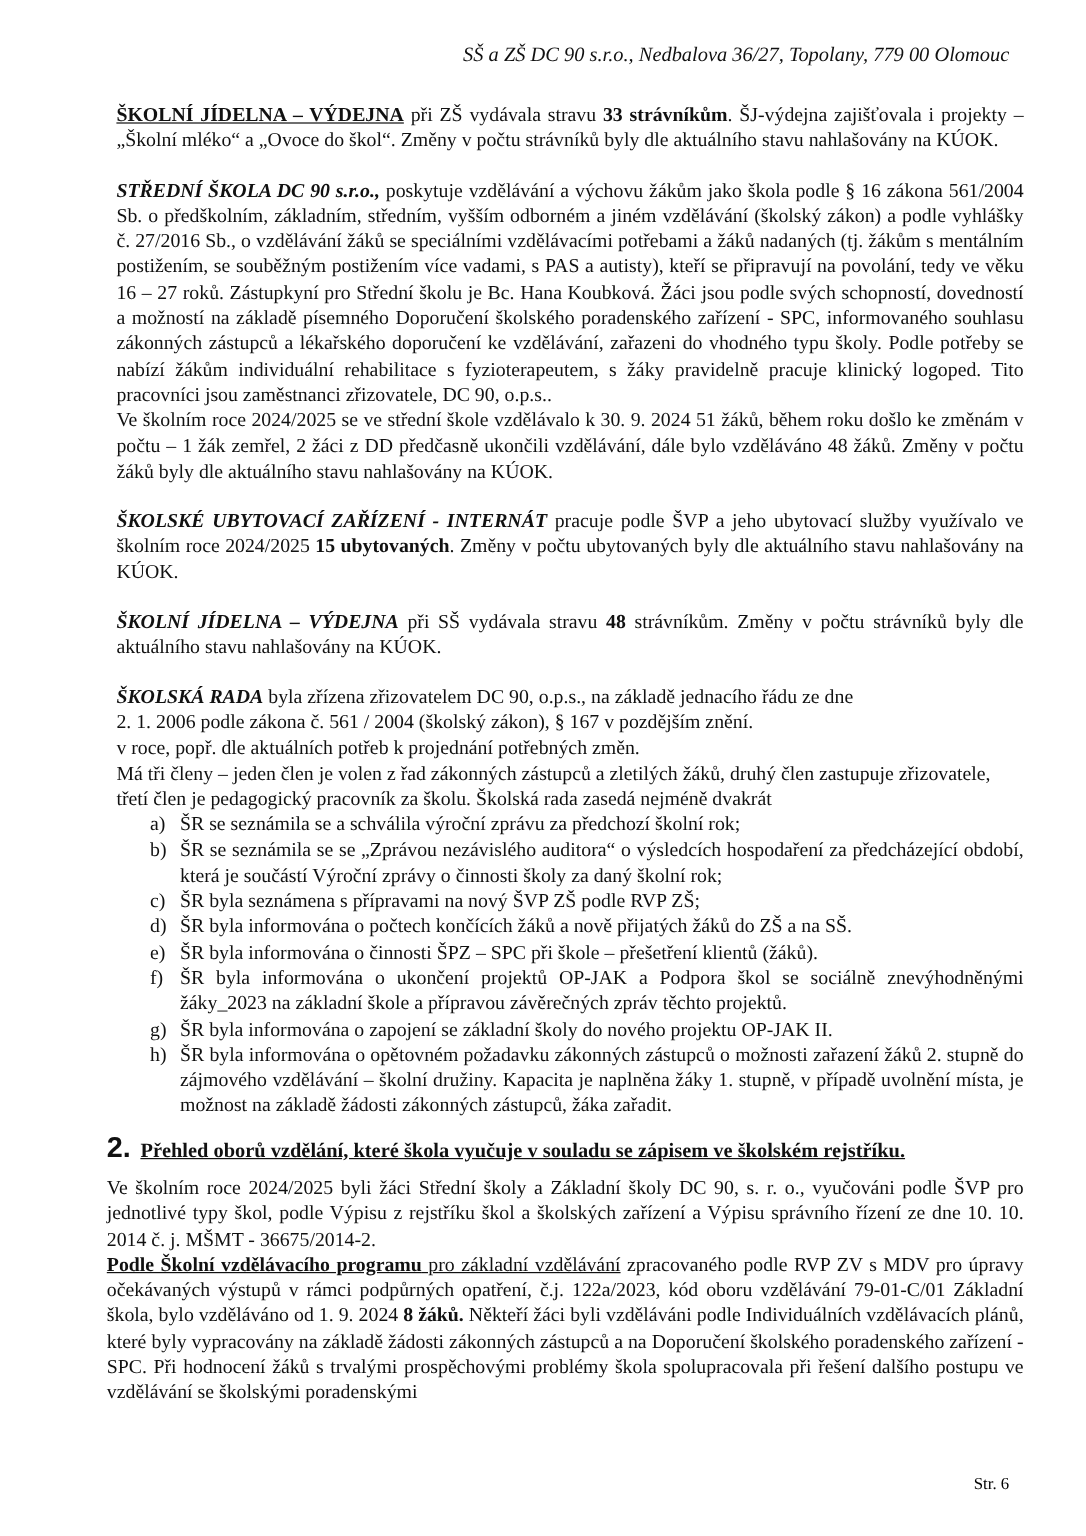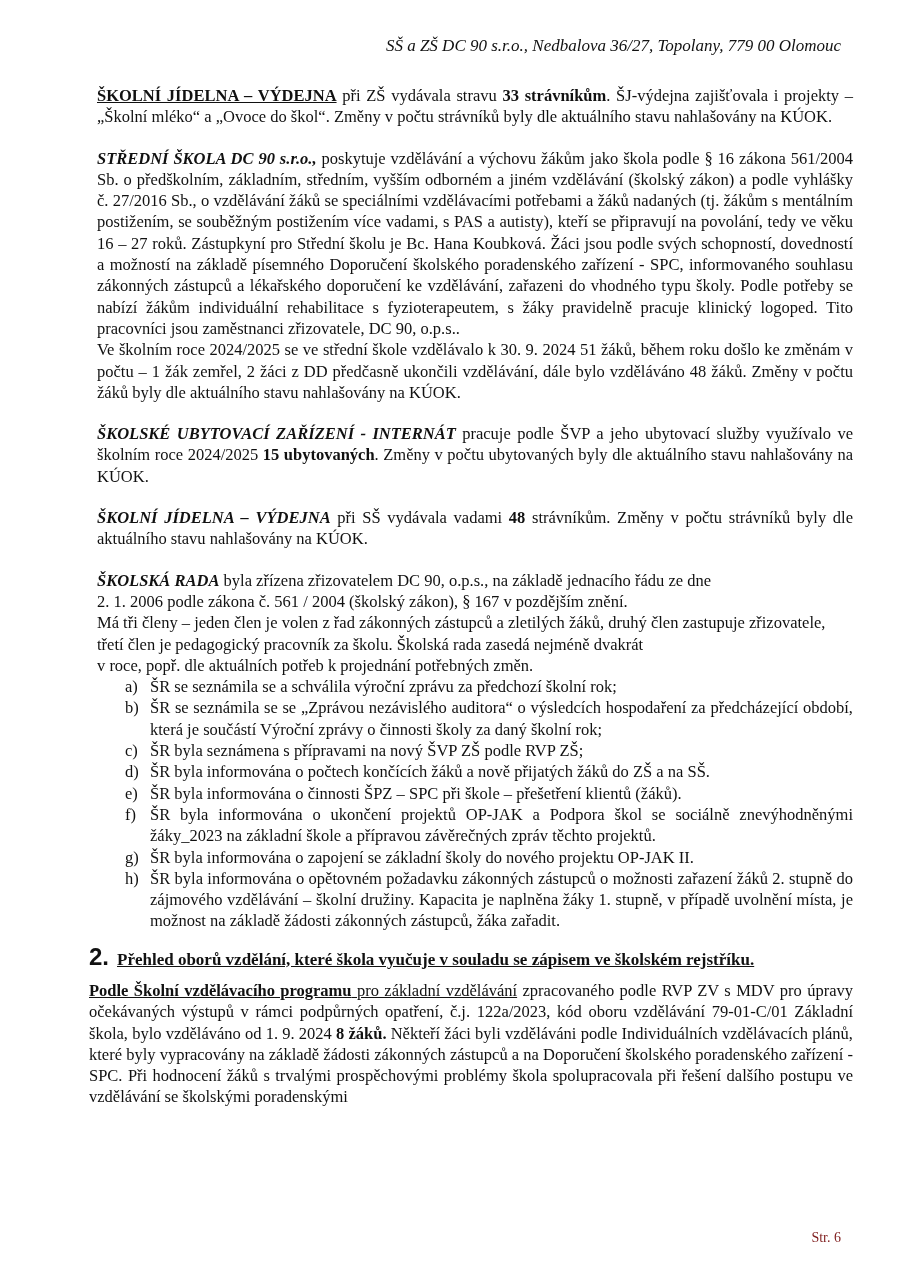--- a/index.html
+++ b/index.html
@@ -13,21 +13,21 @@
   .ui { font-weight:bold; font-style:italic; }
   .bi { font-weight:bold; font-style:italic; }
   b { font-weight:bold; }
   ol { margin:0; padding:0; list-style:none; }
   ol li { position:relative; padding-left:53px; text-align:justify; }
   ol li .mk { position:absolute; left:28px; top:0; }
   .h2 { margin-top:14px; margin-left:-8px; display:flex; align-items:baseline; gap:8px; }
   .h2 .num { font-weight:bold; font-size:24px; font-family:"Liberation Sans", sans-serif; }
   .h2 .title { font-weight:bold; text-decoration:underline; font-size:17px; }
   .h2-after { margin-top:10px; margin-left:-8px; width:764px; }
-  .footer { position:absolute; top:1230px; right:64px; color:#7f1d1d; font-size:14px;text-align:center; }
+  .footer { position:absolute; top:1230px; right:64px; color:#000000; font-size:14px;text-align:center; }
 </style>
 </head>
 <body>
 
 <div class="header">SŠ a ZŠ DC 90 s.r.o., Nedbalova 36/27, Topolany, 779 00 Olomouc</div>
 
 <div class="content">
 
   <p>
     <span class="u">ŠKOLNÍ JÍDELNA – VÝDEJNA</span><span> při ZŠ vydávala stravu </span><b>33 strávníkům</b><span>. ŠJ-výdejna zajišťovala i projekty – „Školní mléko“ a „Ovoce do škol“. Změny v počtu strávníků byly dle aktuálního stavu nahlašovány na KÚOK.</span>
@@ -39,44 +39,45 @@
   </p>
   <p>Ve školním roce 2024/2025 se ve střední škole vzdělávalo k 30. 9. 2024 51 žáků, během roku došlo ke změnám v počtu – 1 žák zemřel, 2 žáci z DD předčasně ukončili vzdělávání, dále bylo vzděláváno 48 žáků. Změny v počtu žáků byly dle aktuálního stavu nahlašovány na KÚOK.</p>
   <div class="gap"></div>
 
   <p>
     <span class="ui">ŠKOLSKÉ UBYTOVACÍ ZAŘÍZENÍ -  INTERNÁT</span><span>  pracuje podle  ŠVP a jeho ubytovací služby využívalo ve školním roce 2024/2025 </span><b>15 ubytovaných</b><span>. Změny v počtu ubytovaných byly dle aktuálního stavu nahlašovány na KÚOK.</span>
   </p>
   <div class="gap"></div>
 
   <p>
-    <span class="ui">ŠKOLNÍ JÍDELNA – VÝDEJNA</span><span> při SŠ vydávala vadami </span><b>48</b><span> strávníkům. Změny v počtu strávníků byly dle aktuálního stavu nahlašovány na KÚOK.</span>
+    <span class="ui">ŠKOLNÍ JÍDELNA – VÝDEJNA</span><span> při SŠ vydávala stravu </span><b>48</b><span> strávníkům. Změny v počtu strávníků byly dle aktuálního stavu nahlašovány na KÚOK.</span>
   </p>
   <div class="gap"></div>
 
   <div>
     <p style="text-align:left"><span class="bi">ŠKOLSKÁ RADA</span><span>  byla zřízena zřizovatelem DC 90, o.p.s., na základě jednacího řádu ze dne</span></p>
     <p style="text-align:left">2. 1. 2006 podle zákona č. 561 / 2004 (školský zákon), § 167 v pozdějším znění.</p>
+    <p style="text-align:left">v roce, popř. dle aktuálních potřeb k projednání potřebných změn.</p>
     <p style="text-align:left">Má tři členy – jeden člen je volen z řad zákonných zástupců a zletilých žáků, druhý člen zastupuje zřizovatele, třetí člen je pedagogický pracovník za školu. Školská rada zasedá nejméně dvakrát</p>
-    <p style="text-align:left">v roce, popř. dle aktuálních potřeb k projednání potřebných změn.</p>
     <ol>
       <li><span class="mk">a)</span><span>ŠR se seznámila se a schválila výroční zprávu za předchozí školní rok;</span></li>
       <li><span class="mk">b)</span><span>ŠR se seznámila se se „Zprávou nezávislého auditora“ o výsledcích hospodaření za předcházející období, která je součástí Výroční zprávy o činnosti školy za daný školní rok;</span></li>
       <li><span class="mk">c)</span><span>ŠR byla seznámena s přípravami na nový ŠVP ZŠ podle RVP ZŠ;</span></li>
       <li><span class="mk">d)</span><span>ŠR byla informována o počtech končících žáků a nově přijatých žáků do ZŠ a na SŠ.</span></li>
       <li><span class="mk">e)</span><span>ŠR byla informována o činnosti ŠPZ – SPC při škole – přešetření klientů (žáků).</span></li>
       <li><span class="mk">f)</span><span>ŠR byla informována o ukončení projektů OP-JAK a Podpora škol se sociálně znevýhodněnými žáky_2023 na základní škole a přípravou závěrečných zpráv  těchto projektů.</span></li>
       <li><span class="mk">g)</span><span>ŠR byla informována o zapojení se základní školy do nového projektu OP-JAK II.</span></li>
       <li><span class="mk">h)</span><span>ŠR byla informována o opětovném požadavku zákonných zástupců o možnosti zařazení žáků 2. stupně do zájmového vzdělávání – školní družiny. Kapacita je naplněna žáky 1. stupně, v případě uvolnění místa, je možnost na základě žádosti zákonných zástupců, žáka zařadit.</span></li>
     </ol>
   </div>
 
   <div class="h2">
     <span class="num">2.</span>
     <span class="title">Přehled oborů vzdělání, které škola vyučuje v souladu se zápisem ve školském rejstříku.</span>
   </div>
 
   <div class="h2-after">
+    <p>Ve školním roce 2024/2025 byli žáci Střední školy a Základní školy DC 90, s. r. o., vyučováni podle ŠVP pro jednotlivé typy škol, podle Výpisu z rejstříku škol a školských zařízení a Výpisu správního řízení ze dne 10. 10. 2014 č. j. MŠMT - 36675/2014-2.</p>
     <p><span class="u">Podle Školní vzdělávacího programu</span><span style="text-decoration:underline"> pro základní vzdělávání</span><span> zpracovaného podle RVP ZV s MDV pro úpravy očekávaných výstupů v rámci podpůrných opatření, č.j. 122a/2023, kód oboru vzdělávání 79-01-C/01 Základní škola, bylo vzděláváno od 1. 9. 2024 </span><b>8 žáků.</b><span> Někteří žáci byli vzděláváni podle Individuálních vzdělávacích plánů, které byly vypracovány na základě žádosti zákonných zástupců a na Doporučení školského poradenského zařízení - SPC. Při hodnocení žáků s trvalými prospěchovými problémy škola spolupracovala při řešení dalšího postupu ve vzdělávání se školskými poradenskými</span></p>
   </div>
 </div>
 
 <div class="footer">Str. 6</div>
 
 </body></html>

